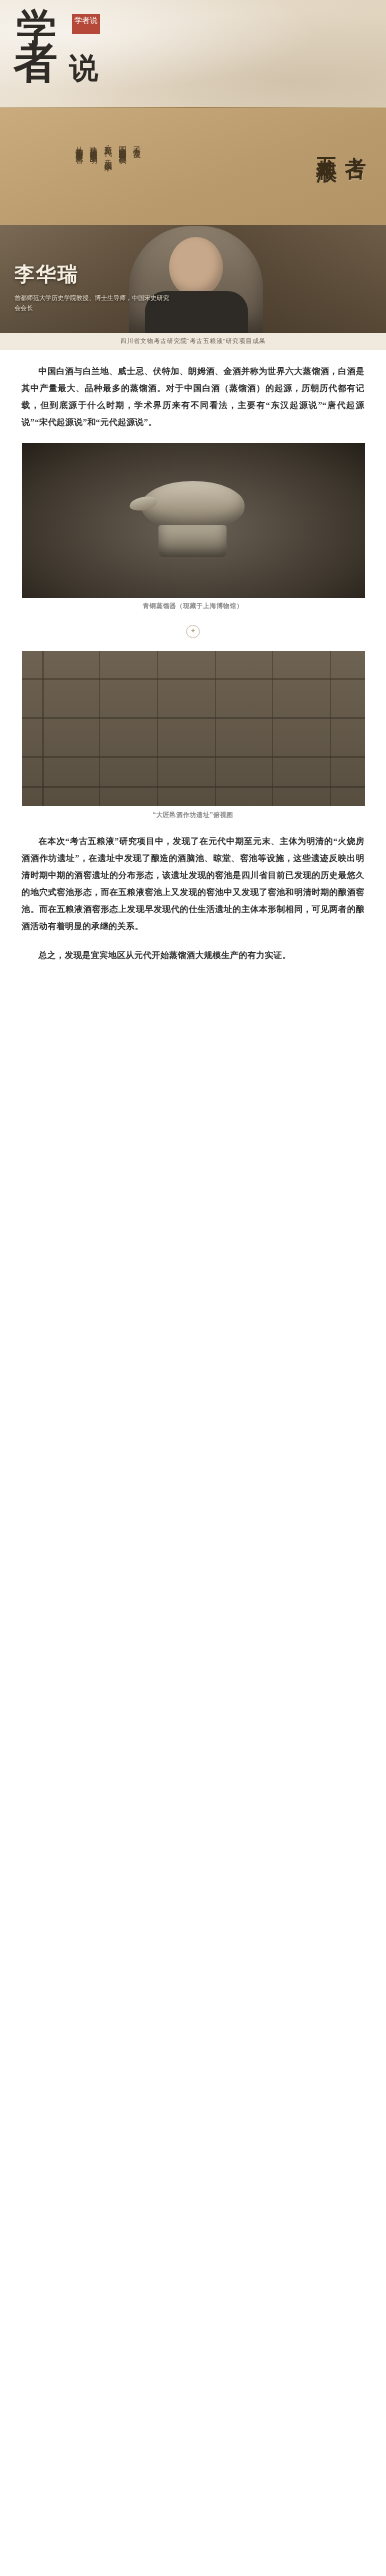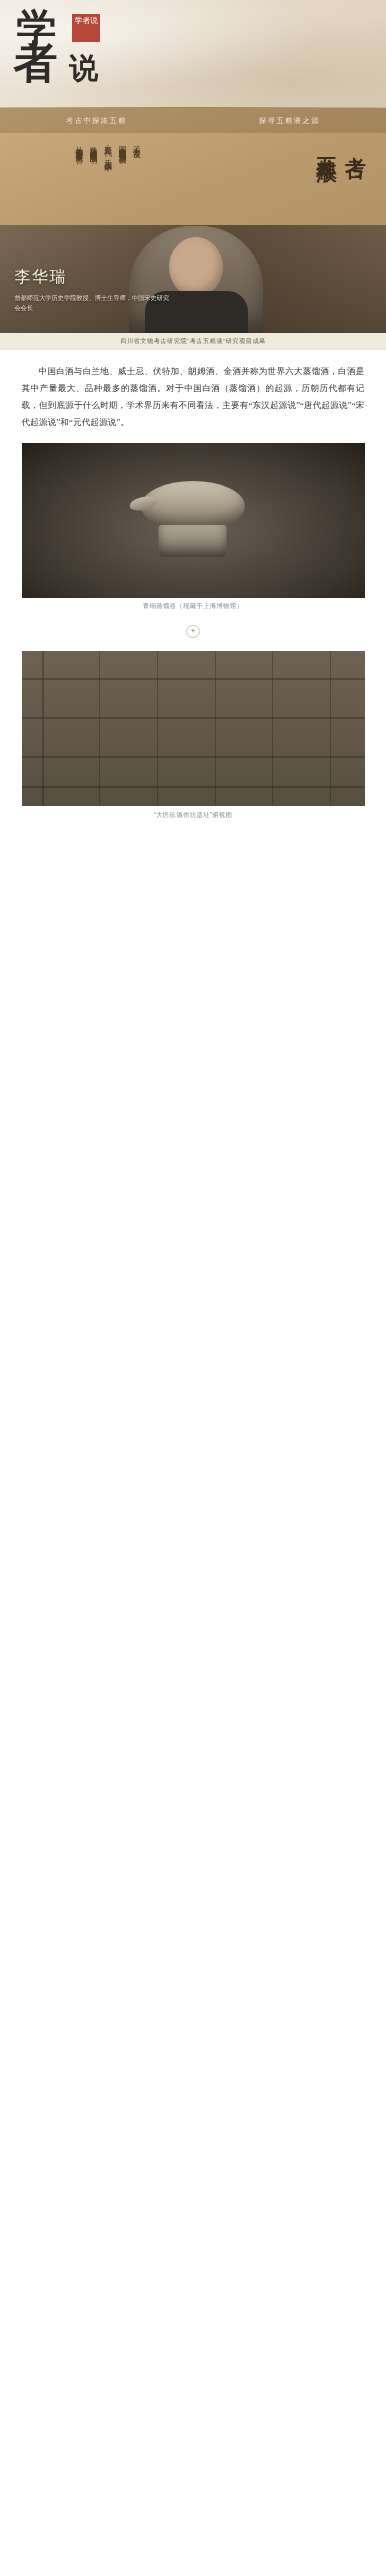--- a/index.html
+++ b/index.html
@@ -36,29 +36,28 @@
     color: #2f2b26;
     font-weight: 700;
     line-height: 1;
   }
   .brand-char.c1 { left: 5.2px;  top: 4.1px;   font-size: 40px; }
   .brand-char.c2 { left: 2.1px;   top: 36px;  font-size: 44px; }
   .brand-char.c3 { left: 58px; top: 49px;  font-size: 29px; }
   .brand-seal {
     position: absolute;
     left: 61px; top: 9.3px;
-    width: 28px; height: 28px;
+    width: 28px; height: 20px;
     background: #b03a2a;
     color: #fff;
     font-family: Liberation Sans, sans-serif;
     font-size: 7.7px;
     line-height: 8.2px;
     padding: 2.6px 2.1px;
     letter-spacing: 0;
-    text-align: center;
     opacity: .92;
   }
   .header-title {
     position: absolute;
     right: 17.5px; top: 29px;
     text-align: right;
     font-family: "Liberation Serif", "DejaVu Serif", serif;
     color: #3a332a;
     font-size: 13.4px;
     line-height: 24px;
@@ -149,22 +148,22 @@
     position: absolute;
     left: 15.5px; top: 65px;
     width: 103px; height: 43px;
     border-radius: 20.6px 20.6px 0 0;
     background: #2e2a26;
   }
   .hero-name {
     position: absolute;
     left: 14.4px; bottom: 62px;
     font-family: "Liberation Serif", "DejaVu Serif", serif;
-    font-size: 16px;
-    font-weight: 400;
+    font-size: 20px;
+    font-weight: 700;
     color: #f6efe1;
     letter-spacing: 1.5px;
     text-shadow: 0 1px 3.1px rgba(0,0,0,.55);
   }
   .hero-sub {
     position: absolute;
     left: 14.4px; bottom: 37px;
     width: 155px;
     font-size: 6.2px;
     line-height: 9.8px;
@@ -176,21 +175,21 @@
     left: 0; bottom: 0;
     width: 386px; height: 17.5px;
     background: #efe9de;
     color: #6b6055;
     font-size: 6.2px;
     display: flex; align-items: center; justify-content: center;
     letter-spacing: 0.5px;
   }
 
   
-  .article { padding: 13.4px 21.6px 20.6px; }
+  .article { padding: 13.4px 21.6px 20.6px; font-weight: bold; }
   p.body {
     font-family: "Liberation Serif", "DejaVu Serif", serif;
     font-size: 8.5px;
     line-height: 17px;
     color: #2f2f2f;
     text-align: justify;
     text-indent: 2em;
     margin-bottom: 11.3px;
     letter-spacing: 0.2px;
   }
@@ -271,24 +270,20 @@
     <span class="brand-char c2">者</span>
     <span class="brand-char c3">说</span>
     <div class="brand-seal">学者说</div>
   </div>
 
 
   <div class="header-rule"></div>
 </div>
 
 <div class="hero">
-  <div class="hero-topstrip">
-    <span>考古中探浓五粮</span>
-    <span>探寻五粮液之源</span>
-  </div>
 
   <div class="hero-vert-text">
     <span class="vcol">了有力实证</span>
     <span class="vcol">国白酒酿造历史溯源提供</span>
     <span class="vcol">新至元代，为元代以来中</span>
     <span class="vcol">造遗址的历史可追溯至明</span>
     <span class="vcol">从实物角度看多数大窖</span>
   </div>
 
   <div class="hero-bigtitle">
@@ -336,15 +331,17 @@
         <span style="left:308px;top:0;width:1.5px;height:155px"></span>
         <span style="left:0;top:27px;width:343px;height:1.5px"></span>
         <span style="left:0;top:66px;width:343px;height:1.5px"></span>
         <span style="left:0;top:105px;width:343px;height:1.5px"></span>
         <span style="left:0;top:135px;width:343px;height:1.5px"></span>
       </div>
     </div>
     <figcaption>“大匠邑酒作坊遗址”俯视图</figcaption>
   </figure>
 
+  <p class="body">在本次“考古五粮液”研究项目中，发现了在元代中期至元末、主体为明清的“火烧房酒酒作坊遗址”，在遗址中发现了酿造的酒脑池、晾堂、窖池等设施，这些遗迹反映出明清时期中期的酒窖遗址的分布形态，该遗址发现的窖池是四川省目前已发现的历史最悠久的地穴式窖池形态，而在五粮液窖池上又发现的窖池中又发现了窖池和明清时期的酿酒窖池。而在五粮液酒窖形态上发现早发现代的仕生活遗址的主体本形制相同，可见两者的酿酒活动有着明显的承继的关系。</p>
+  <p class="body">总之，发现是宜宾地区从元代开始蒸馏酒大规模生产的有力实证。</p>
 
 </div>
 
 
 </body></html>

